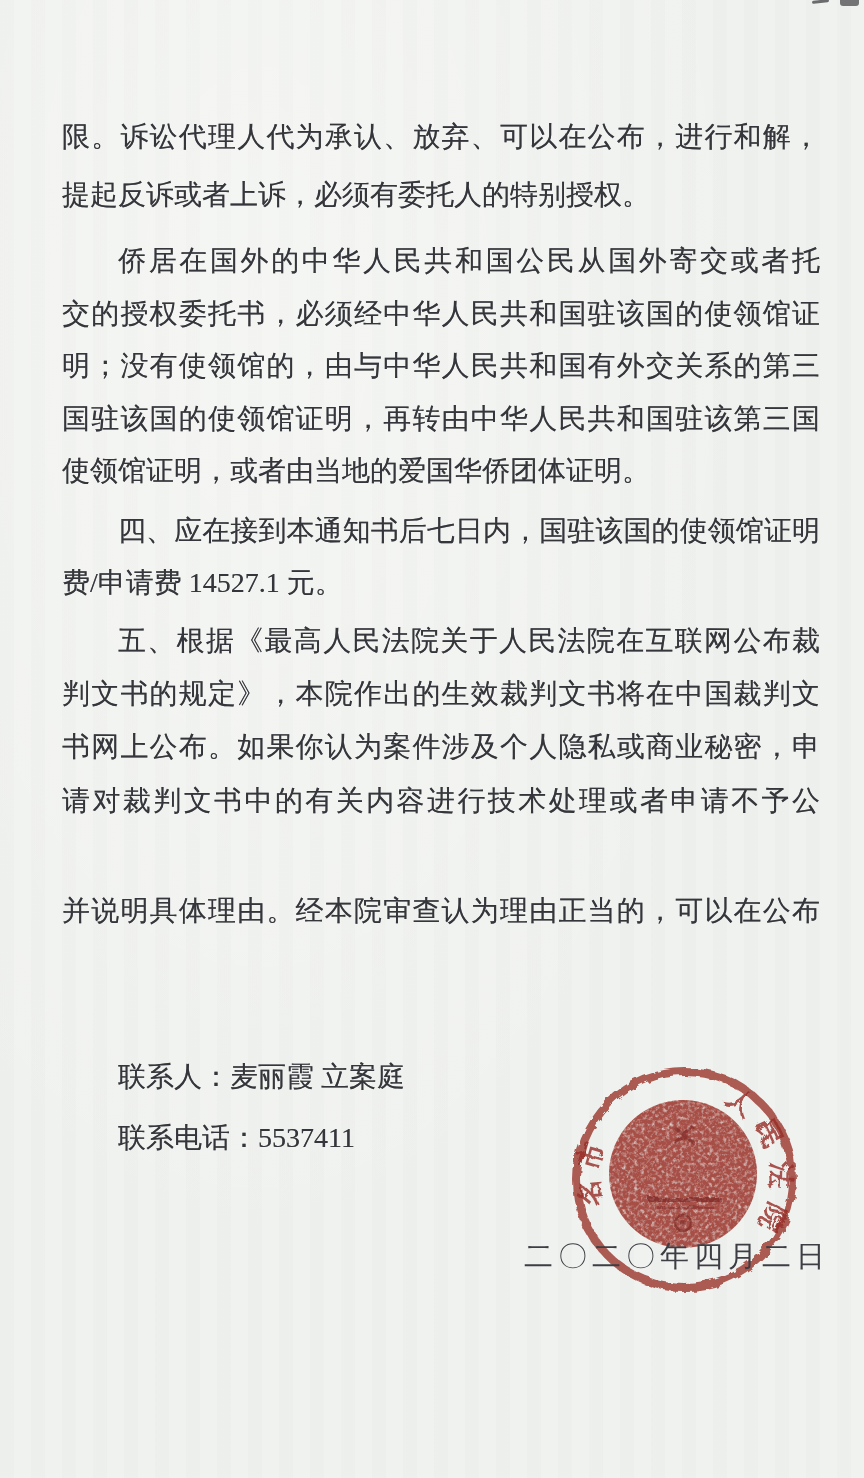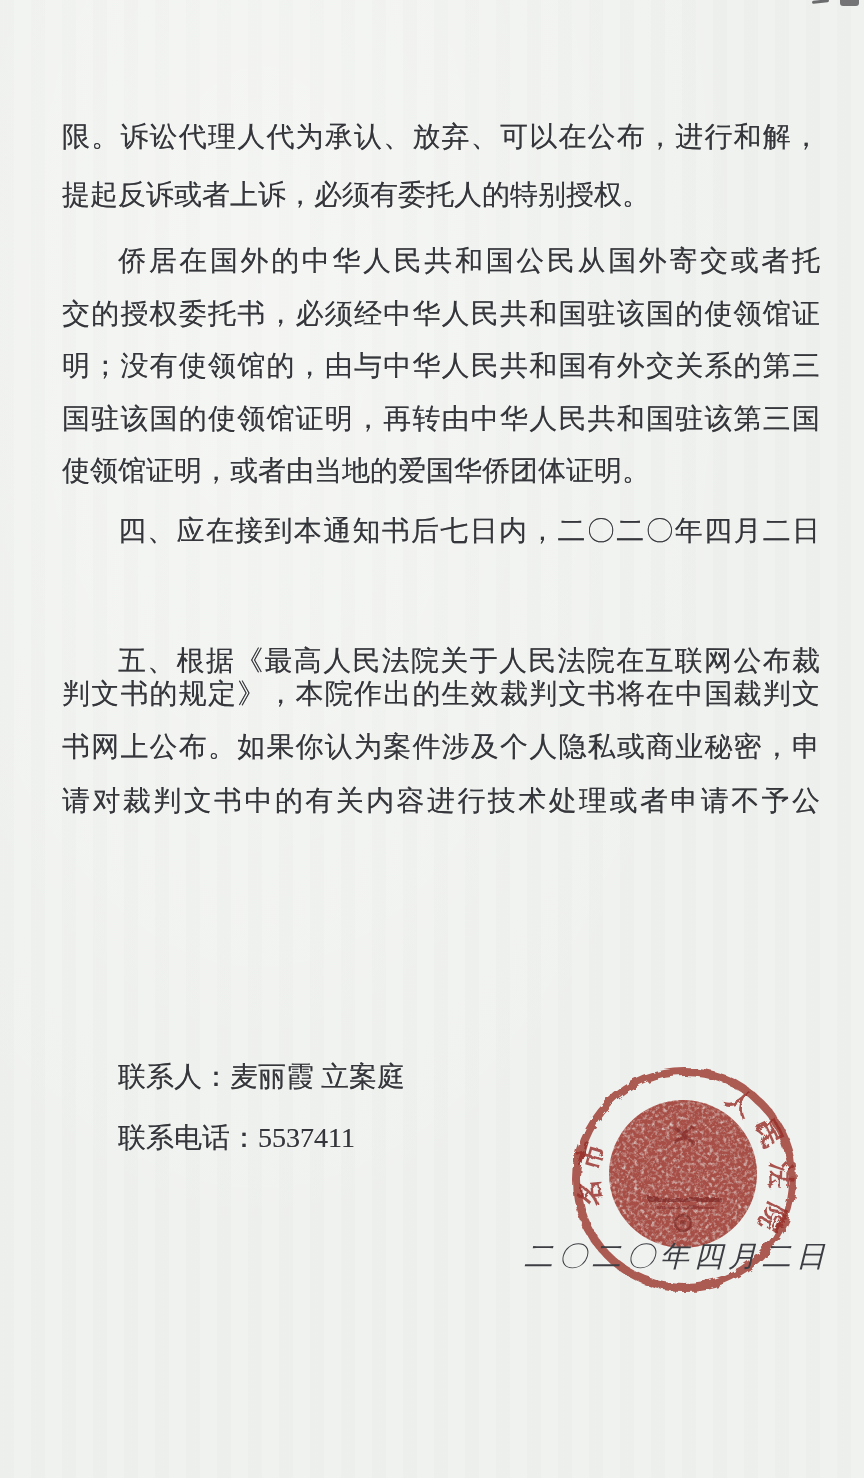--- a/index.html
+++ b/index.html
@@ -28,21 +28,20 @@
   .indent { padding-left: 56px; box-sizing: border-box; }
   .date-line {
     position: absolute;
     left: 524px;
     top: 1237px;
     font-size: 29px;
     letter-spacing: 5px;
     color: #3d3e44;
     z-index: 3;
     white-space: nowrap;
-    font-style: italic;
   }
   .seal {
     position: absolute;
     left: 552px;
     top: 1056px;
     width: 262px;
     height: 246px;
     z-index: 2;
     pointer-events: none;
   }
@@ -58,25 +57,27 @@
   <div class="artifact a1"></div>
   <div class="artifact a2"></div>
 
   <div class="line full" style="top:116px">限。诉讼代理人代为承认、放弃、可以在公布，进行和解，</div>
   <div class="line full indent" style="top:240px">侨居在国外的中华人民共和国公民从国外寄交或者托</div>
   <div class="line" style="top:174px">提起反诉或者上诉，必须有委托人的特别授权。</div>
   <div class="line full" style="top:293px">交的授权委托书，必须经中华人民共和国驻该国的使领馆证</div>
   <div class="line full" style="top:345px">明；没有使领馆的，由与中华人民共和国有外交关系的第三</div>
   <div class="line full" style="top:398px">国驻该国的使领馆证明，再转由中华人民共和国驻该第三国</div>
   <div class="line" style="top:450px">使领馆证明，或者由当地的爱国华侨团体证明。</div>
-  <div class="line full indent" style="top:510px">四、应在接到本通知书后七日内，二〇二〇年四月二日</div>
-  <div class="line full indent" style="top:640px">五、根据《最高人民法院关于人民法院在互联网公布裁</div>
+  <div class="line full indent" style="top:510px">四、应在接到本通知书后七日内，国驻该国的使领馆证明</div>
+  <div class="line" style="top:562px">费/申请费 14527.1 元。</div>
+  <div class="line full indent" style="top:620px">五、根据《最高人民法院关于人民法院在互联网公布裁</div>
   <div class="line full" style="top:673px">判文书的规定》，本院作出的生效裁判文书将在中国裁判文</div>
   <div class="line full" style="top:726px">书网上公布。如果你认为案件涉及个人隐私或商业秘密，申</div>
   <div class="line full" style="top:780px">请对裁判文书中的有关内容进行技术处理或者申请不予公</div>
+  <div class="line full" style="top:890px">并说明具体理由。经本院审查认为理由正当的，可以在公布</div>
   <div class="line indent" style="top:1056px">联系人：麦丽霞  立案庭</div>
   <div class="line indent" style="top:1117px">联系电话：5537411</div>
 
   <svg class="seal" viewBox="0 0 262 246" xmlns="http://www.w3.org/2000/svg">
     <defs>
       <filter id="rough" x="-15%" y="-15%" width="130%" height="130%">
         <feTurbulence type="turbulence" baseFrequency="0.06" numOctaves="2" seed="3" result="t"></feTurbulence>
         <feDisplacementMap in="SourceGraphic" in2="t" scale="6"></feDisplacementMap>
       </filter>
       <filter id="mottle" x="-20%" y="-20%" width="140%" height="140%">

